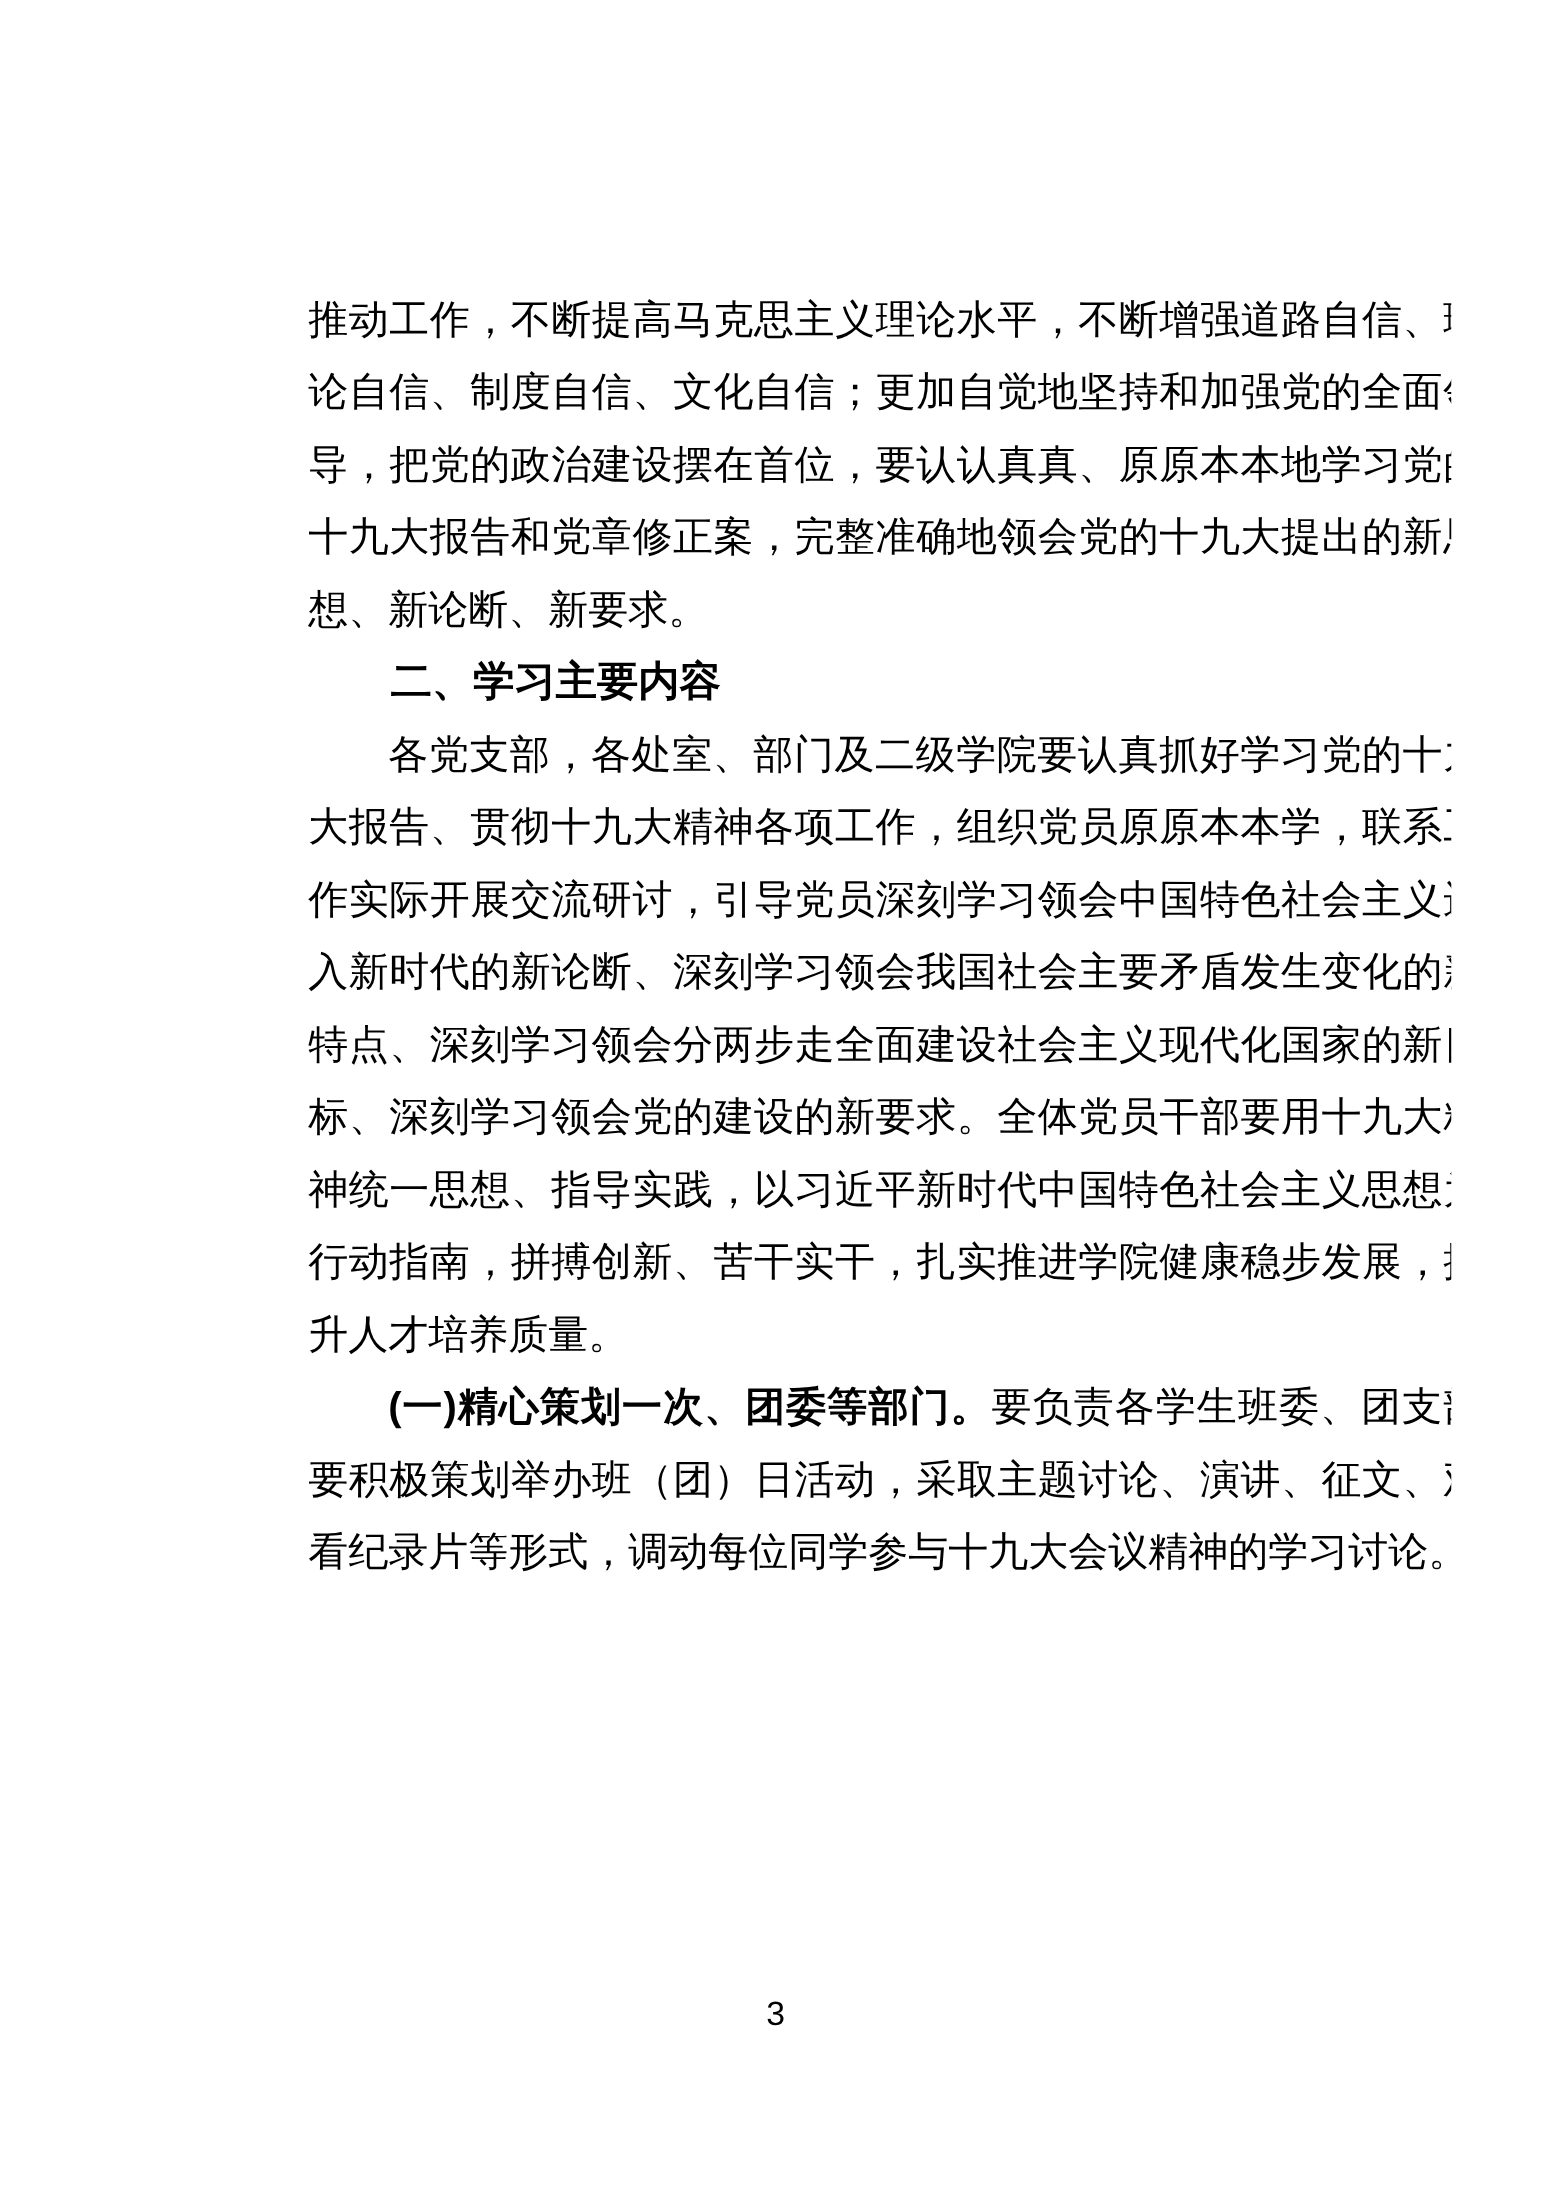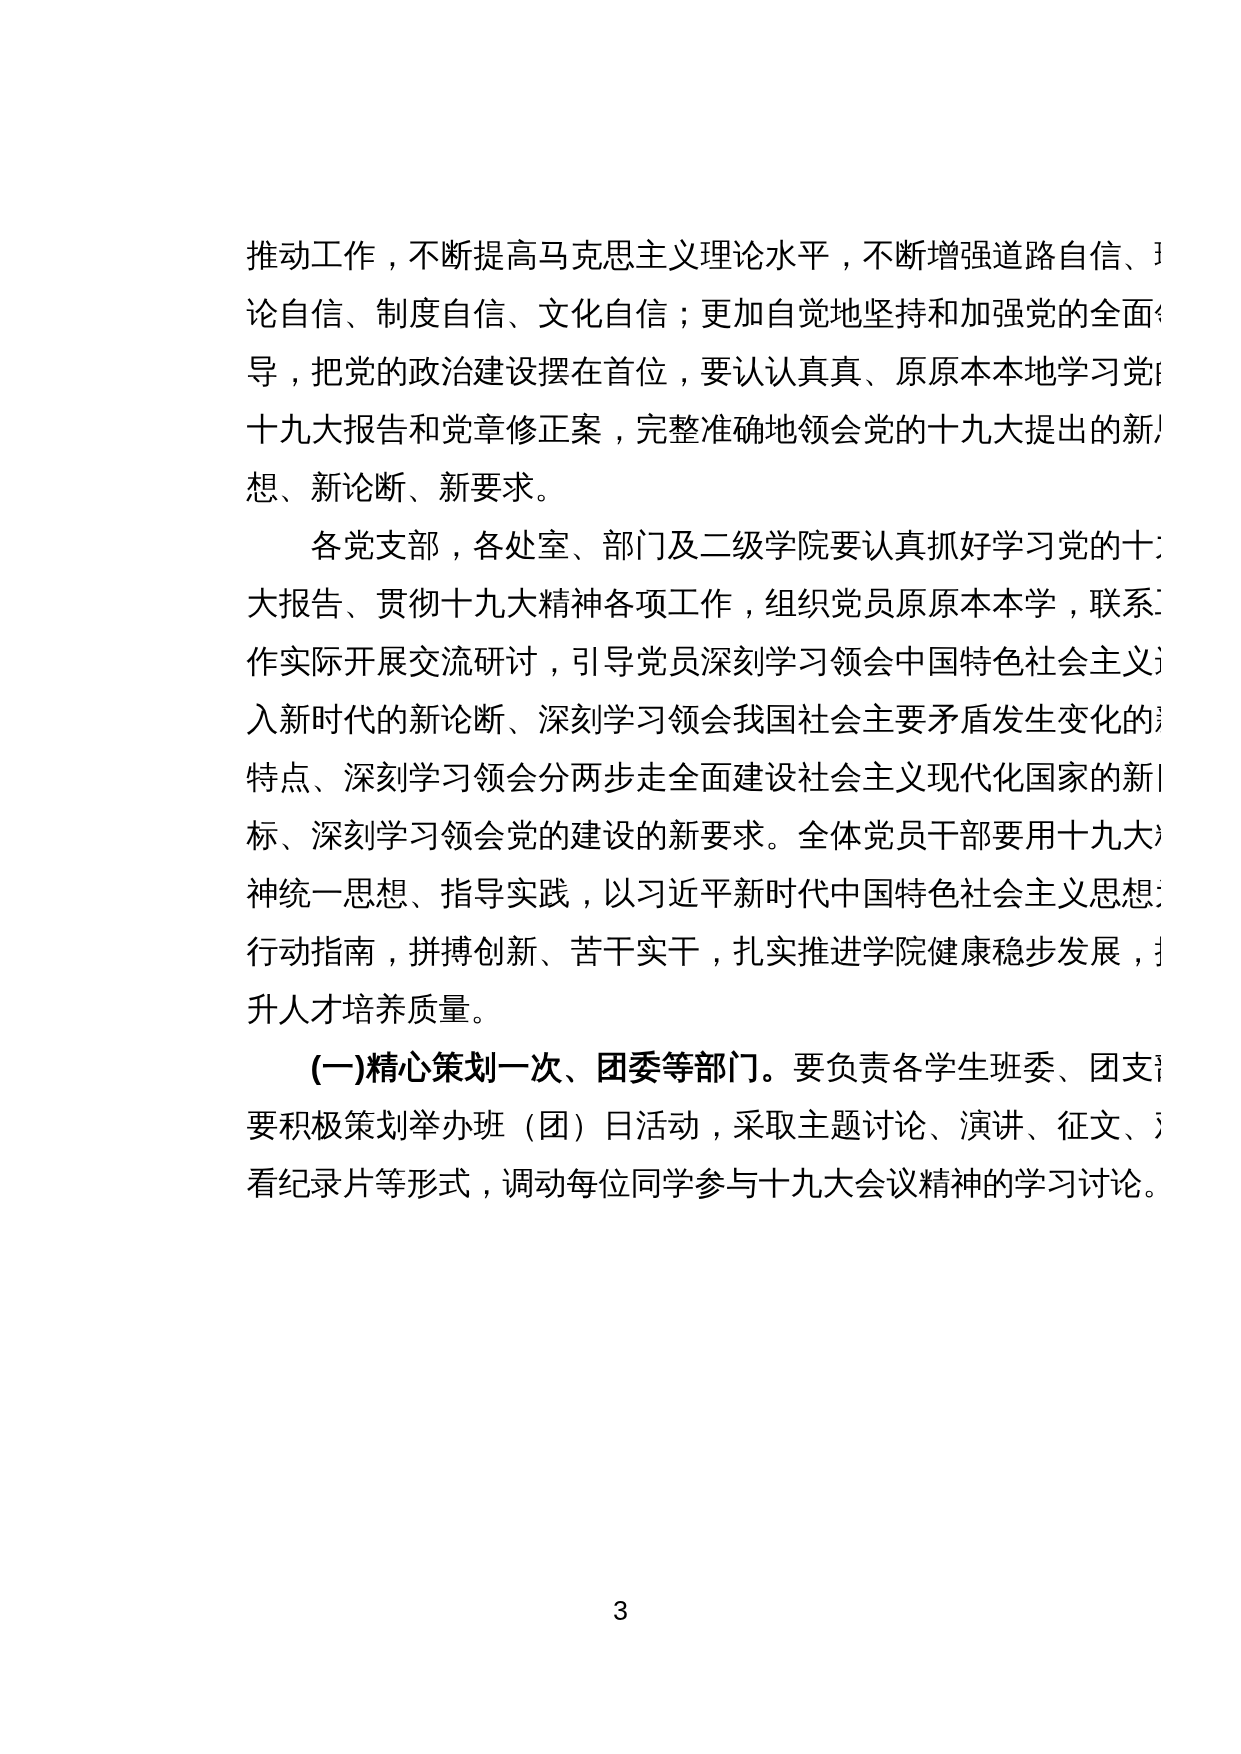--- a/index.html
+++ b/index.html
@@ -63,20 +63,21 @@
   }
 </style>
 </head>
 <body>
 
 <div class="page">
   <div class="content">
 
     <p class="para no-indent">推动工作，不断提高马克思主义理论水平，不断增强道路自信、理论自信、制度自信、文化自信；更加自觉地坚持和加强党的全面领导，把党的政治建设摆在首位，要认认真真、原原本本地学习党的十九大报告和党章修正案，完整准确地领会党的十九大提出的新思想、新论断、新要求。</p>
 
+    <p class="heading">二、学习主要内容</p>
 
     <p class="para">各党支部，各处室、部门及二级学院要认真抓好学习党的十九大报告、贯彻十九大精神各项工作，组织党员原原本本学，联系工作实际开展交流研讨，引导党员深刻学习领会中国特色社会主义进入新时代的新论断、深刻学习领会我国社会主要矛盾发生变化的新特点、深刻学习领会分两步走全面建设社会主义现代化国家的新目标、深刻学习领会党的建设的新要求。全体党员干部要用十九大精神统一思想、指导实践，以习近平新时代中国特色社会主义思想为行动指南，拼搏创新、苦干实干，扎实推进学院健康稳步发展，提升人才培养质量。</p>
 
     <p class="para"><span class="lead">(一)精心策划一次、团委等部门。</span><span>要负责各学生班委、团支部要积极策划举办班（团）日活动，采取主题讨论、演讲、征文、观看纪录片等形式，调动每位同学参与十九大会议精神的学习讨论。</span></p>
 
 
   </div>
 
   <div class="page-number">3</div>
 </div>

